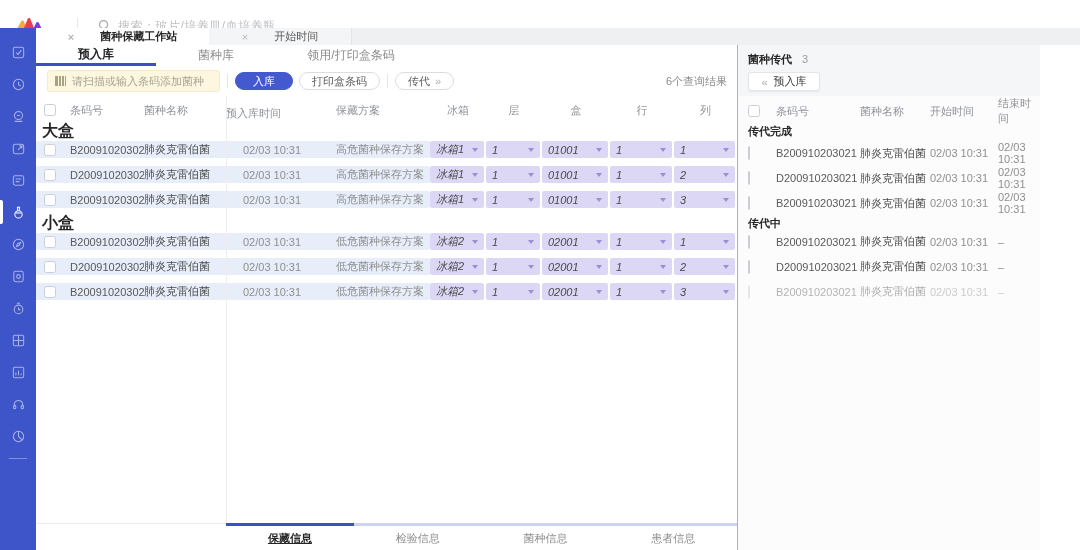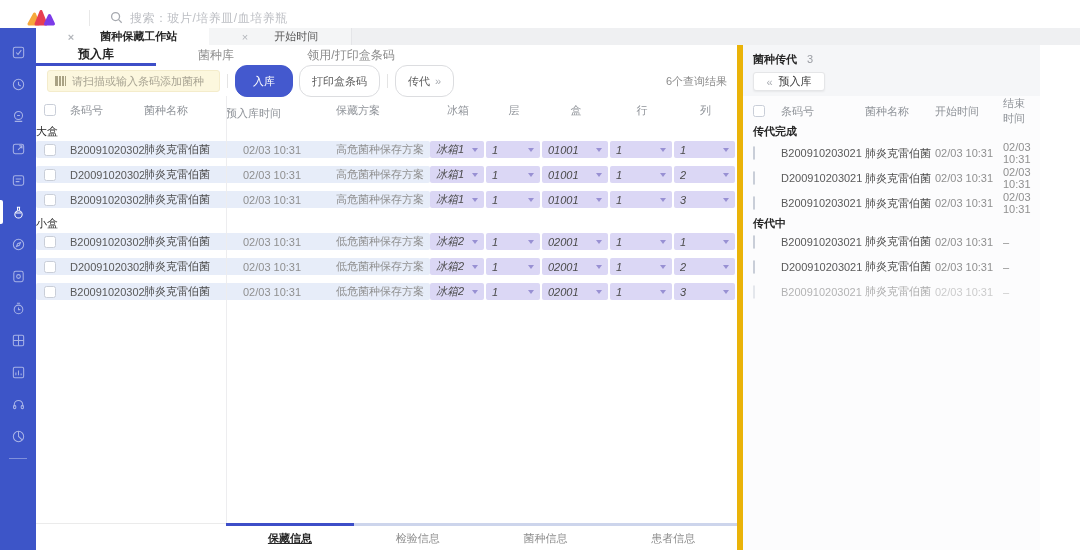--- a/index.html
+++ b/index.html
@@ -1,22 +1,22 @@
 <!DOCTYPE html>
 <html><head>
 <meta charset="utf-8">
 <style>
   * { margin:0; padding:0; box-sizing:border-box; }
   html,body { width:1080px; height:550px; overflow:hidden; background:#fff;
     font-family:"Liberation Sans","DejaVu Sans",sans-serif; }
   .page { position:relative; width:1080px; height:550px; }
 
   
-  .topbar { position:absolute; left:0; top:4px; width:1080px; height:28px; background:#fff;
-    display:flex; align-items:center; border-bottom:1px solid #F2F2F2;padding-left:12px; }
+  .topbar { position:absolute; left:0; top:12px; width:1080px; height:28px; background:#fff;
+    display:flex; align-items:center; border-bottom:1px solid #F2F2F2; }
   .logo { width:34px; height:20px; margin-left:13px; }
   .tb-div { width:1px; height:16px; background:#E8E8E8; margin-left:30px; }
   .search { display:flex; align-items:center; margin-left:20px; color:#B9BCC2; }
   .search svg { margin-right:7px; }
   .search-text { font-size:12px; color:#BDBFC4; letter-spacing:.5px; border:none; background:transparent; width:220px; outline:none; }
   .search-text::placeholder { color:#BDBFC4; }
 
   
   .sidebar { position:absolute; left:0; top:28px; width:36px; height:522px; background:#3D55C8;
     display:flex; flex-direction:column; align-items:center; padding-top:8px; }
@@ -28,54 +28,54 @@
 
   
   .tabbar { position:absolute; left:36px; top:28px; width:1044px; height:17px; background:#EFF0F2; display:flex; }
   .wtab { height:17px; display:flex; align-items:center; justify-content:center; font-size:11px; color:#595959; cursor:pointer; }
   .wtab .x { color:#B3B6BB; font-size:11px; margin-right:26px; }
   .wtab.active { width:173px; background:#fff; color:#262626; font-weight:bold; }
   .wtab.inactive { width:143px; background:#F4F5F6; border-right:1px solid #E4E5E8; }
 
   
   .left-panel { position:absolute; left:36px; top:45px; width:701px; height:505px; background:#fff; }
-  .right-panel { position:absolute; left:737px; top:45px; width:303px; height:505px; background:#FCFCFD; border-left:6px solid #eab308; }
+  .right-panel { position:absolute; left:737px; top:45px; width:303px; height:505px; background:#FCFCFD; border-left:1px solid #eab308; }
 
   
   .subtabs { display:flex; height:21px; }
   .stab { height:21px; display:flex; align-items:center; justify-content:center; font-size:12px; color:#8C8C8C; cursor:pointer; }
   .stab.s0 { width:120px; } .stab.s1 { width:120px; } .stab.s2 { width:150px; }
   .stab.active { color:#262626; font-weight:bold; border-bottom:3px solid #3D4EC8; }
 
   
   .toolbar { height:30px; display:flex; align-items:center; padding-left:11px; }
   .scan { width:173px; height:22px; background:#FCF7DE; border:1px solid #F4ECCB; border-radius:3px;
     display:flex; align-items:center; padding:0 7px; }
   .bc-icon { width:11px; height:10px; margin-right:6px; flex:none;
     background:repeating-linear-gradient(90deg,#A9A284 0 1.5px,transparent 1.5px 3px); border-left:1.5px solid #A9A284; border-right:1.5px solid #A9A284; }
   .scan input { border:none; background:transparent; outline:none; font-size:11px; color:#7A7668; width:100%; }
   .scan input::placeholder { color:#A8A493; }
   .vsep { width:1px; height:14px; background:#E4E4E4; margin:0 7px; }
-  .btn { height:32px; border-radius:12px; display:flex; align-items:center; justify-content:center;
+  .btn { height:18px; border-radius:12px; display:flex; align-items:center; justify-content:center;
     font-size:11px; cursor:pointer; background:#fff; border:1px solid #DCDDE0; color:#595959; padding:0 12px; }
   .btn.primary { background:#4459CE; border-color:#4459CE; color:#fff; width:58px; padding:0; }
   .btn .chev { color:#A9ACB2; margin-left:5px; font-size:11px; }
   .results { margin-left:auto; margin-right:10px; font-size:11px; color:#8C8C8C; }
 
   
   .lgrid { display:grid; grid-template-columns:28px 80px 82px 107px 97px 56px 56px 68px 64px 63px; align-items:center; }
   .lheader { height:28px; }
   .lheader span { font-size:11px; color:#8F9399; }
   .h-cb { display:flex; justify-content:center; }
   .h-left { padding-left:6px; }
   .h-time { padding-left:0;margin-top:6px; }
   .h-plan { padding-left:3px; }
   .h-sel { text-align:center; }
   .cb { width:12px; height:12px; border:1px solid #C9CED8; border-radius:2.5px; background:#fff; cursor:pointer; }
-  .group-label { font-size:11px; font-weight:normal; color:#262626; height:15px; display:flex; align-items:center; margin-bottom:2px; }
+  .group-label { font-size:16px; font-weight:bold; color:#262626; padding-left:6px; height:15px; display:flex; align-items:center; margin-bottom:2px; }
   .lrow { height:17px; margin-bottom:8px; }
   .lrow .band { background:#E7EDF9; height:17px; display:flex; align-items:center; font-size:11px; }
   .lrow .c0 { border-radius:2px 0 0 2px; justify-content:center; }
   .lrow .c-barcode { color:#595959; padding-left:6px; }
   .lrow .c-name { color:#4A4A4A; }
   .lrow .c-time { color:#8F8F8F; padding-left:17px; }
   .lrow .c-plan { color:#8F8F8F; padding-left:3px; border-radius:0 2px 2px 0; }
   .selwrap { height:17px; padding-right:2px; }
   .sel { height:17px; background:#DBD7F5; border-radius:2px; display:flex; align-items:center; justify-content:space-between;
     padding:0 6px; font-size:11px; color:#4A4A4A; cursor:pointer; }

